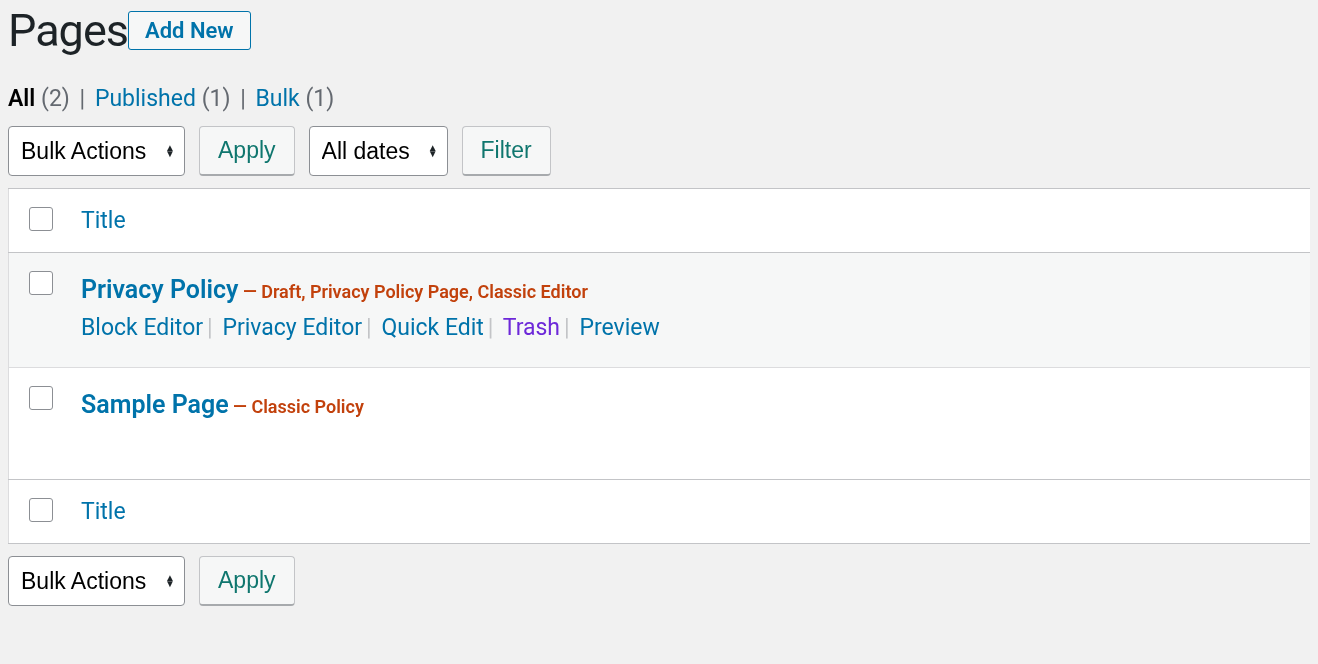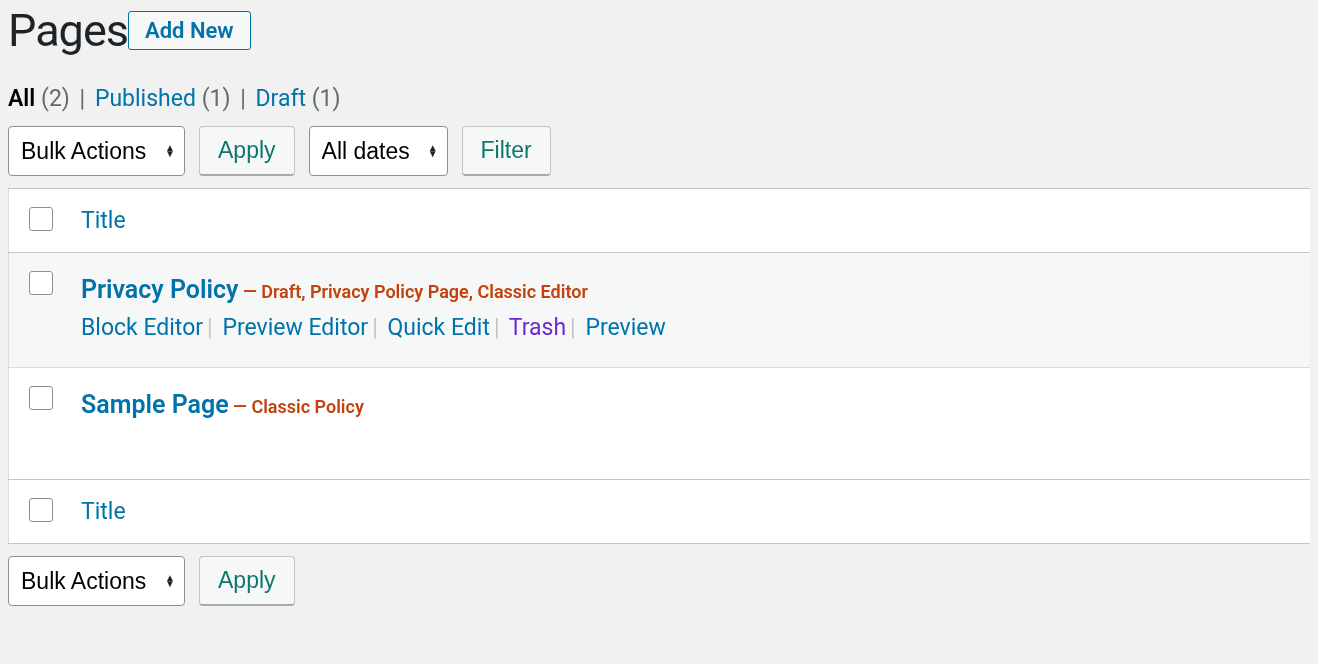--- a/index.html
+++ b/index.html
@@ -207,21 +207,21 @@
       <span>All</span>
       <span class="count">(2)</span>
     </a>
     <span class="sep">|</span>
     <a href="#">
       <span>Published</span>
       <span class="count">(1)</span>
     </a>
     <span class="sep">|</span>
     <a href="#">
-      <span>Draft</span>
+      <span>Bulk</span>
       <span class="count">(1)</span>
     </a>
   </div>
 
   <div class="tablenav top">
     <span class="select-wrap">
       <select class="bulk-select">
         <option>Bulk Actions</option>
       </select>
       <span class="select-caret">▲<br>▼</span>
@@ -249,21 +249,21 @@
     </thead>
     <tbody>
       <tr class="hovered">
         <td class="check-col">
           <input type="checkbox" class="cb" style="">
         </td>
         <td class="title-cell">
           <a href="#" class="row-title">Privacy Policy</a><span class="post-state"> — Draft, Privacy Policy Page, Classic Editor</span>
           <div class="row-actions">
             <a href="#">Block Editor</a><span class="sep">|</span>
-            <a href="#">Preview Editor</a><span class="sep">|</span>
+            <a href="#">Privacy Editor</a><span class="sep">|</span>
             <a href="#">Quick Edit</a><span class="sep">|</span>
             <a href="#" class="trash">Trash</a><span class="sep">|</span>
             <a href="#">Preview</a>
           </div>
         </td>
       </tr>
       <tr>
         <td class="check-col">
           <input type="checkbox" class="cb" style="">
         </td>

